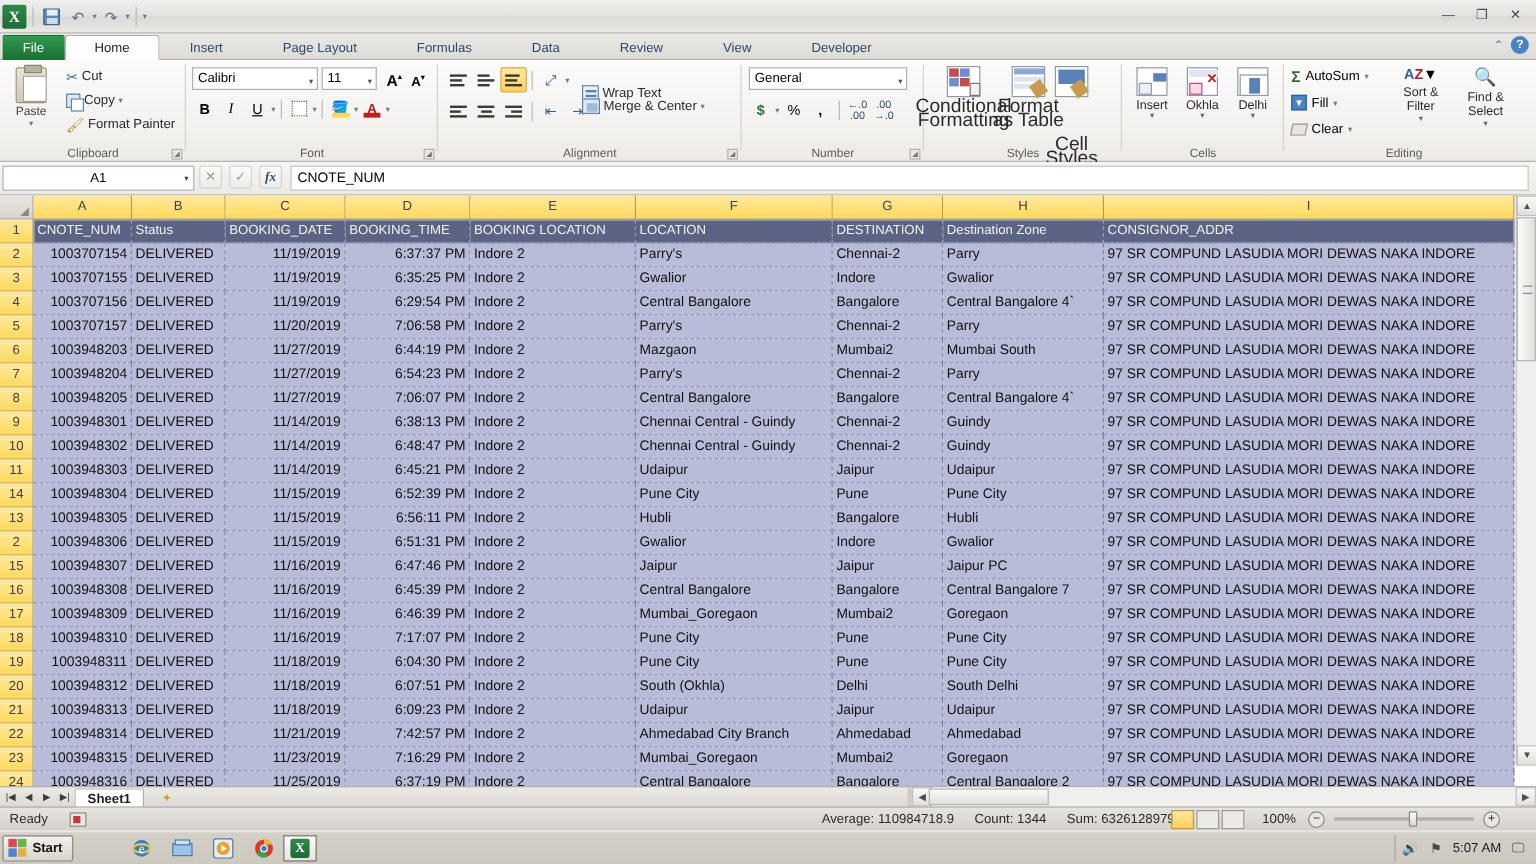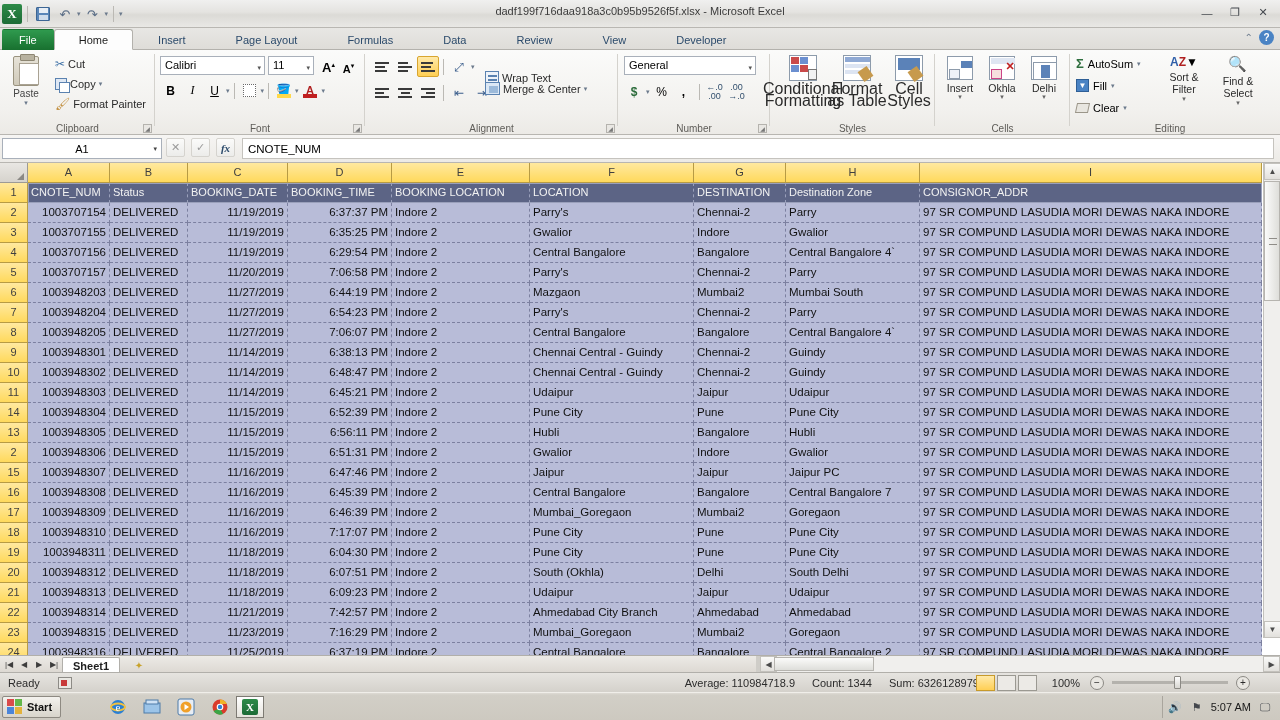--- a/index.html
+++ b/index.html
@@ -291,21 +291,20 @@
           <span class="arrow-u">↶</span>
         </div>
       <span class="tiny-tri">▾</span>
       <div class="qbtn">
           <span class="arrow-r">↷</span>
         </div>
       <span class="tiny-tri">▾</span>
       <div class="qsep"></div>
       <span class="tiny-tri">▾</span>
     </div>
-    <div class="title-text">dadf199f716daa918a3c0b95b9526f5f.xlsx - Microsoft Excel</div>
     <div class="wbtns">
       <div class="wbtn">—</div>
       <div class="wbtn">❐</div>
       <div class="wbtn">✕</div>
     </div>
   </div>
 
   <div class="tabstrip">
     <div class="tabs">
       <div class="tab file">File</div>
@@ -497,21 +496,21 @@
       </div>
       <div class="stbtn" style="left:56px;">
         <span class="grid-ic">
           <span class="cl" style="left:1px;top:1px;width:25px;height:5px;background:#8fa9d4"></span>
           <span class="cl" style="left:1px;top:8px;width:25px;height:4px;background:#dce4f2"></span>
           <span class="cl" style="left:1px;top:14px;width:25px;height:4px;background:#dce4f2"></span>
           <span class="cl" style="left:16px;top:12px;width:11px;height:12px;background:#c79a4d;transform:rotate(-35deg)"></span>
         </span>
         <span class="cap">Format as Table</span>
       </div>
-      <div class="stbtn" style="left:108px;">
+      <div class="stbtn" style="left:92px;gap:32px;">
         <span class="grid-ic">
           <span class="cl" style="left:2px;top:2px;width:22px;height:12px;background:#5b82b8"></span>
           <span class="cl" style="left:14px;top:12px;width:11px;height:12px;background:#c79a4d;transform:rotate(-35deg)"></span>
         </span>
         <span class="cap">Cell Styles</span>
       </div>
       <div class="grp-label">Styles</div>
       <div class="grp-sep" style="right:0;"></div>
     </div>
 

